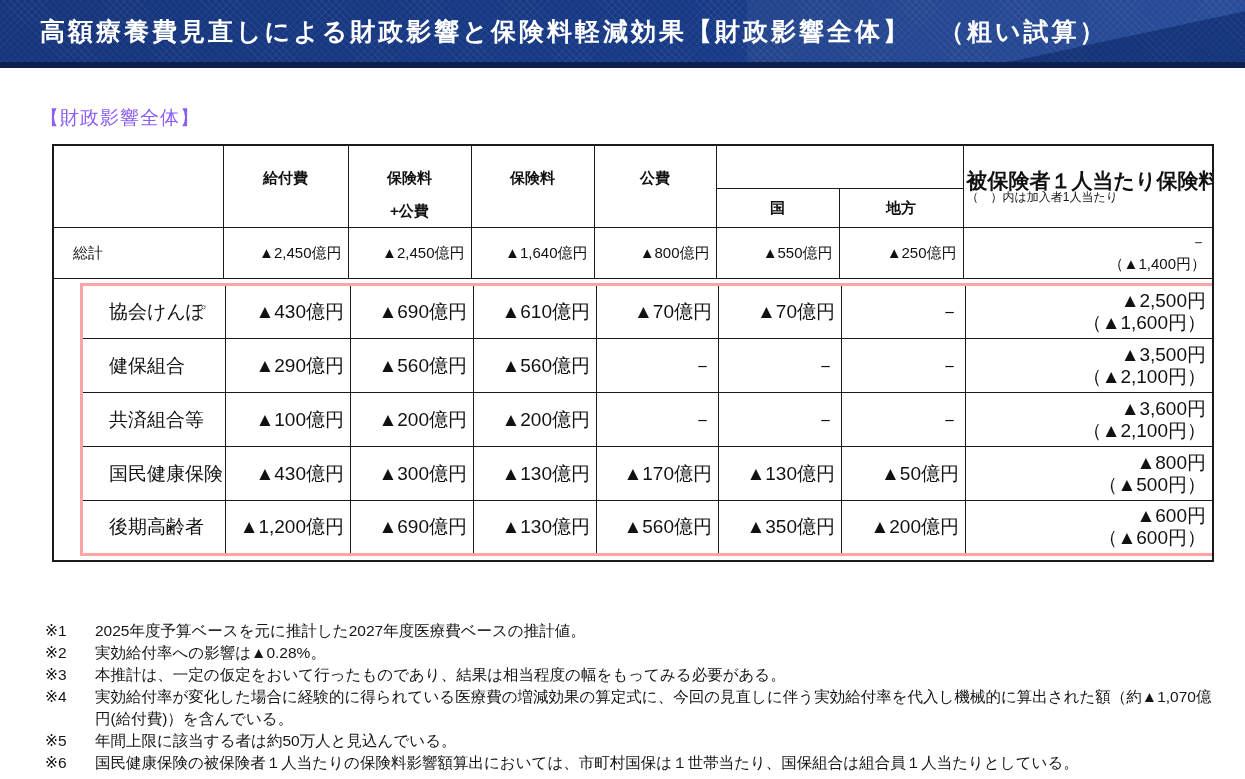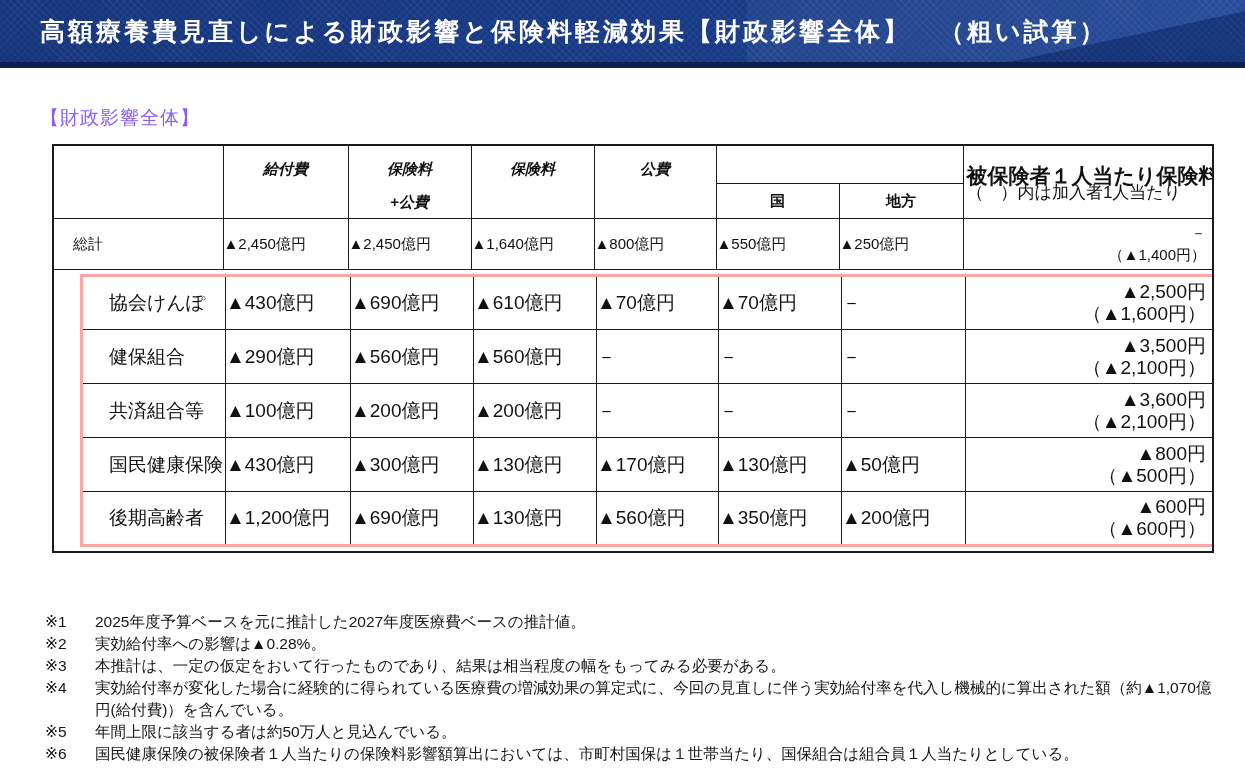--- a/index.html
+++ b/index.html
@@ -25,29 +25,29 @@
 
   
   .table-wrap { margin:13px 0 0 52px; }
   table { border-collapse:collapse; table-layout:fixed; }
   table.main { width:1160px; border:2px solid #1a1a1a; font-size:15px; }
   table.main th, table.main td { border:1px solid #1a1a1a; overflow:hidden; }
 
   thead th { font-weight:600; text-align:center; }
   tr.hrow-a th { height:38px; }
   tr.hrow-b th { height:34px; vertical-align:middle; }
-  th.h-top { vertical-align:top; padding-top:6px; line-height:33px;font-style:italic; }
+  th.h-top { vertical-align:top; padding-top:15px; line-height:33px; }
   th.h-two span { display:block; line-height:33px; }
   th.h-public { border-right:none; }
   th.h-public-span { border-left:none; }
   th.h-per { text-align:left; vertical-align:middle; padding:2px 2px 0 3px; font-weight:600; }
   th.h-per .l1 { display:block; font-size:21px; line-height:19px; white-space:nowrap; }
-  th.h-per .l2 { display:block; font-size:17px; line-height:15px; font-weight:normal; }
-
-  td.num { padding-right:6px; white-space:nowrap; }
+  th.h-per .l2 { display:block; font-size:12px; line-height:15px; font-weight:normal; }
+
+  td.num { text-align:right; padding-right:6px; white-space:nowrap; }
   td.row-label { text-align:left; padding-left:19px; white-space:nowrap; }
   td.per { text-align:right; padding-right:6px; }
   td.per span { display:block; line-height:22px; white-space:nowrap; }
   tr.total-row td { height:51px; }
 
   td.sub-area-cell { padding:0; border-bottom:none; }
   table.inner { width:1132px; margin:4px 0 4px 26px; border:3px solid #fca5a5; font-size:19px; }
   table.inner td { border:1px solid #1a1a1a; height:54px; }
   table.inner td.row-label { padding-left:26px; }
 

